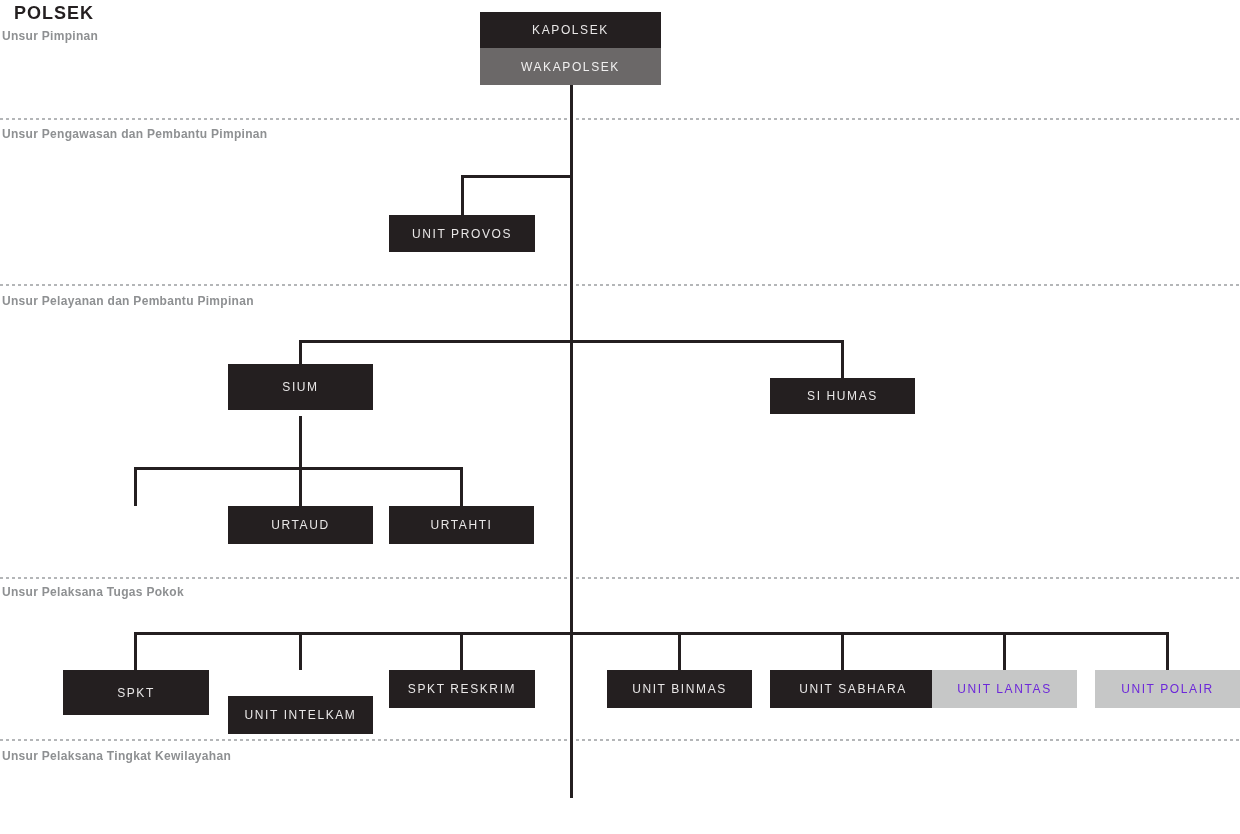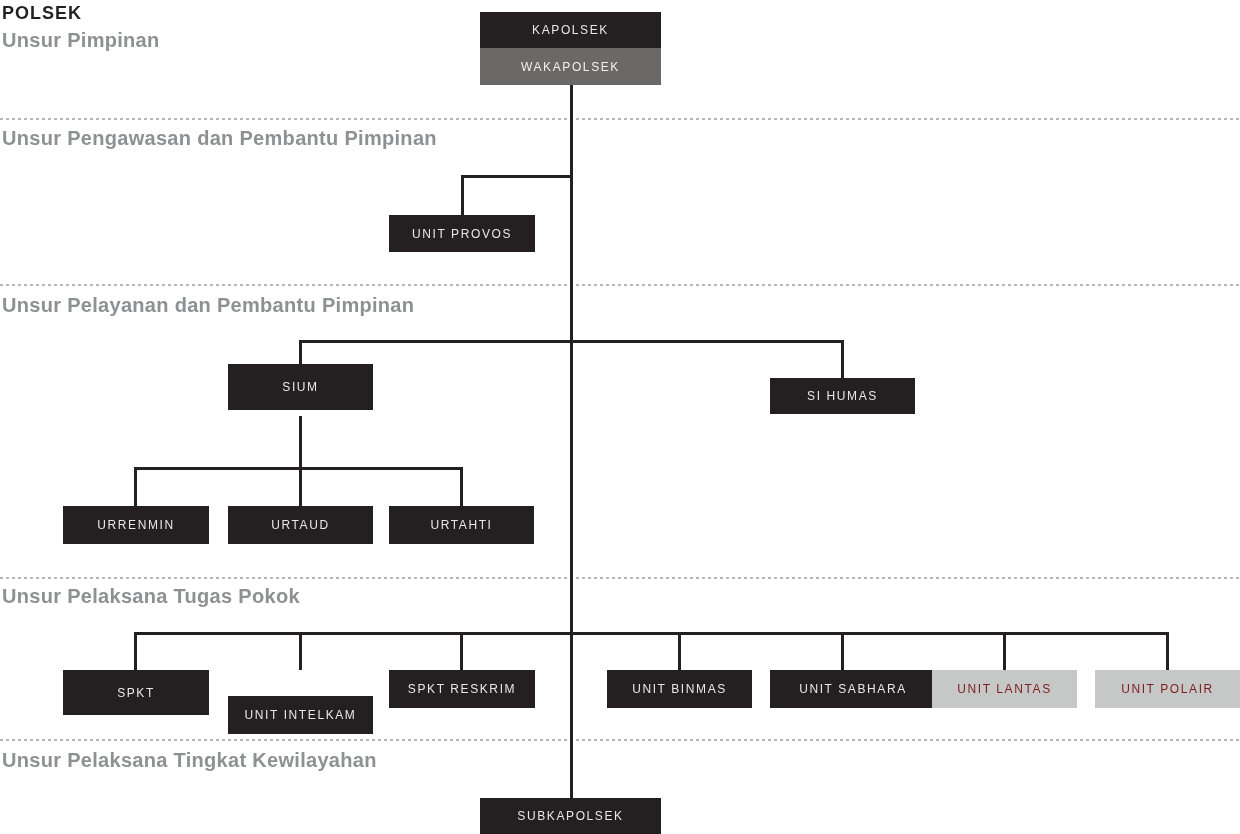--- a/index.html
+++ b/index.html
@@ -1,41 +1,41 @@
 <!DOCTYPE html>
 <html style="--box-dark: #241f20; --box-mid: #6b6868; --box-light: #c6c7c7; --connector: #241f20; --connector-color: #241f20; --section-color: #8e9092; --divider-color: #b4b6b8; --title-color: #241f20;"><head>
 <meta charset="utf-8">
 <style>
   html,body{margin:0;padding:0;background:#ffffff;}
   .stage{
     position:relative;width:1240px;height:834px;background:#ffffff;overflow:hidden;
     font-family:"Liberation Sans","DejaVu Sans",sans-serif;
   }
   .chart-title{
-    position:absolute;left:2px;top:3px;font-size:18px;font-weight:800;
+    position:absolute;left:14px;top:3px;font-size:18px;font-weight:800;
     letter-spacing:1px;color:var(--title-color);
   }
   .section-label{
-    position:absolute;left:2px;font-size:20px;font-weight:bold;
+    position:absolute;left:2px;font-size:12px;font-weight:bold;
     letter-spacing:.3px;color:var(--section-color);white-space:nowrap;
   }
   .divider{
     position:absolute;left:0;width:1240px;height:2px;
     background:repeating-linear-gradient(90deg,var(--divider-color) 0 3px,transparent 3px 6px);
   }
   .hline,.vline{position:absolute;background:var(--connector-color);}
   .hline{height:3px;}
   .vline{width:3px;}
   .node{
     position:absolute;display:flex;align-items:center;justify-content:center;
     font-size:12px;letter-spacing:1.6px;white-space:nowrap;
   }
   .node.dark{background:var(--box-dark);color:#e9e7e7;}
   .node.gray{background:var(--box-mid);color:#f1f0f0;}
-  .node.light{background:var(--box-light);color:#7f1d1d;}
+  .node.light{background:var(--box-light);color:#6d28d9;}
 </style>
 </head>
 <body>
 
 <div class="stage">
 
   <div class="chart-title">POLSEK</div>
   <div class="section-label" style="top:29px">Unsur Pimpinan</div>
 
   <div class="divider" style="top:118px"></div>
@@ -74,27 +74,25 @@
   <div class="vline" style="left:1166px;top:632px;height:38px"></div>
 
   <div class="node dark" style="left:480px;top:12px;width:181px;height:36px">KAPOLSEK</div>
   <div class="node gray" style="left:480px;top:48px;width:181px;height:37px">WAKAPOLSEK</div>
 
   <div class="node dark" style="left:389px;top:215px;width:146px;height:37px">UNIT PROVOS</div>
 
   <div class="node dark" style="left:228px;top:364px;width:145px;height:46px">SIUM</div>
   <div class="node dark" style="left:770px;top:378px;width:145px;height:36px">SI HUMAS</div>
 
-  <div class="node dark" style="left:63px;top:506px;width:146px;height:38px">URRENMIN</div>
   <div class="node dark" style="left:389px;top:506px;width:145px;height:38px">URTAHTI</div>
   <div class="node dark" style="left:228px;top:506px;width:145px;height:38px">URTAUD</div>
 
   <div class="node dark" style="left:63px;top:670px;width:146px;height:45px">SPKT</div>
   <div class="node dark" style="left:228px;top:696px;width:145px;height:38px">UNIT INTELKAM</div>
   <div class="node dark" style="left:389px;top:670px;width:146px;height:38px">SPKT RESKRIM</div>
   <div class="node dark" style="left:607px;top:670px;width:145px;height:38px">UNIT BINMAS</div>
   <div class="node dark" style="left:770px;top:670px;width:166px;height:38px">UNIT SABHARA</div>
   <div class="node light" style="left:932px;top:670px;width:145px;height:38px">UNIT LANTAS</div>
   <div class="node light" style="left:1095px;top:670px;width:145px;height:38px">UNIT POLAIR</div>
 
-  <div class="node dark" style="left:480px;top:798px;width:181px;height:36px">SUBKAPOLSEK</div>
 
 </div>
 
 </body></html>

